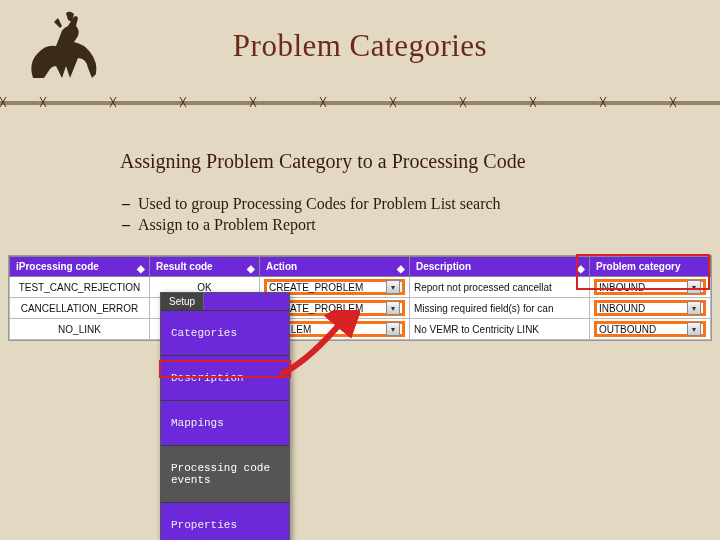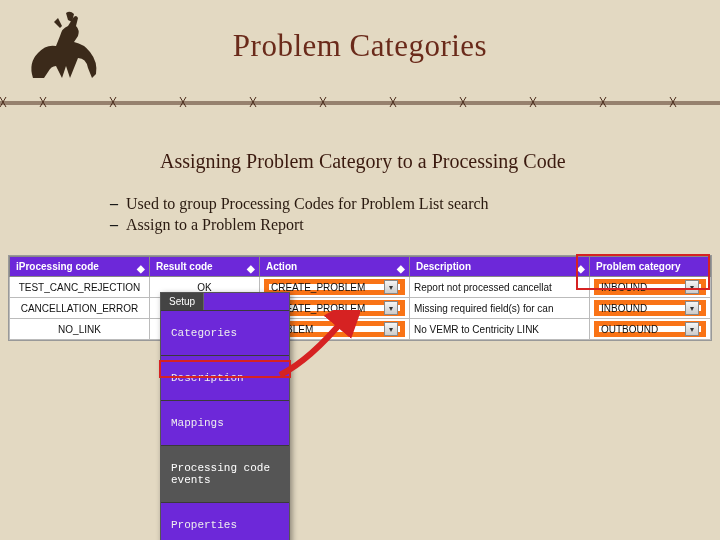--- a/index.html
+++ b/index.html
@@ -35,26 +35,25 @@
     left: 0;
     width: 100%;
     height: 14px;
   }
   .subtitle {
     position: absolute;
     top: 150px;
     left: 120px;
     font-size: 20px;
     color: #3b1a0f;
-    margin-left: 40px;
   }
   .bullets {
     position: absolute;
     top: 195px;
-    left: 110px;
+    left: 122px;
     font-size: 16px;
     color: #2a1a10;
   }
   .bullets li { list-style: none; margin-bottom: 3px; }
   .bullets li::before { content: "– "; font-weight: bold; color: #1a1a1a; margin-right: 4px; }
 
   .tablewrap {
     position: absolute;
     top: 255px;
     left: 8px;
@@ -89,21 +88,21 @@
     font-size: 10px;
     color: #111;
     overflow: hidden;
     white-space: nowrap;
   }
   .sel {
     display: flex;
     justify-content: space-between;
     align-items: center;
     background: #fff;
-    border: 5px solid #f97316;
+    border: 3px solid #f97316;
     padding: 0 2px;
     height: 16px;
   }
   .sel .dd {
     width: 14px; height: 14px;
     background: linear-gradient(#f5f5f5,#ccc);
     border: 1px solid #888;
     display: flex;
     align-items: center;
     justify-content: center;

